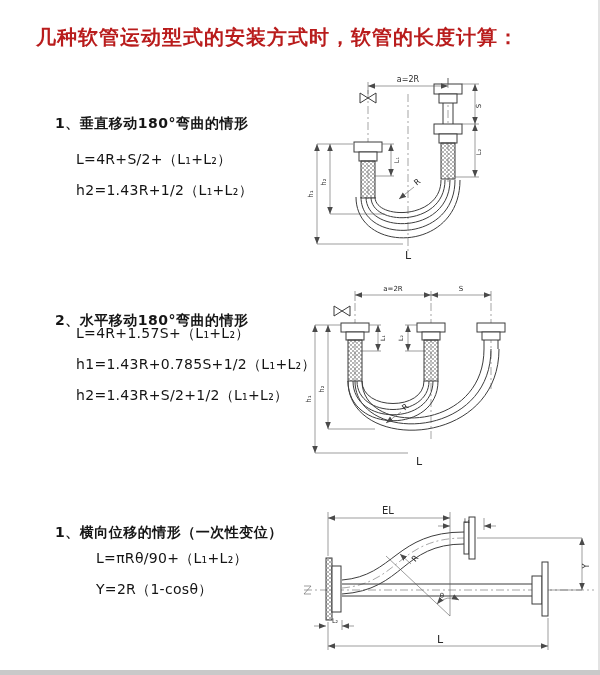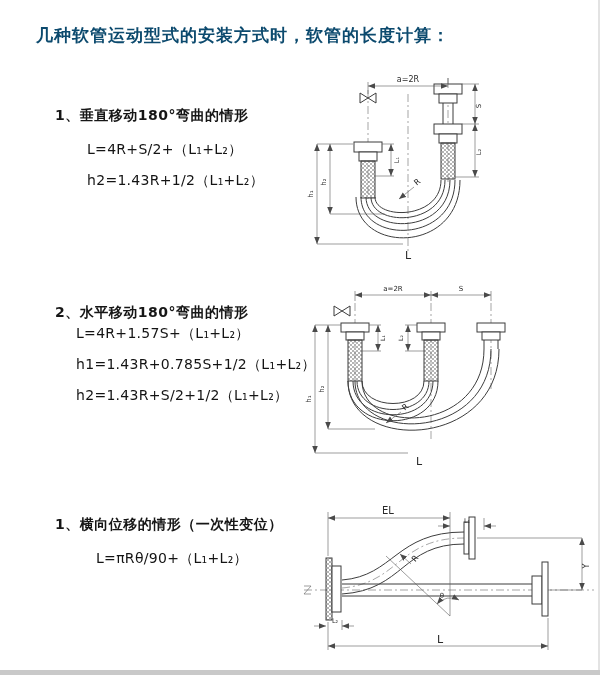--- a/index.html
+++ b/index.html
@@ -4,58 +4,59 @@
 <style>
   html,body{margin:0;padding:0;}
   body{
     width:600px;height:675px;position:relative;background:#ffffff;
     font-family:"DejaVu Sans","Liberation Sans",sans-serif;color:#1c1c1c;
     overflow:hidden;
   }
   .page-edge-right{position:absolute;right:0;top:0;width:2px;height:675px;background:#e3e3e3;}
   .page-edge-bottom{position:absolute;left:0;bottom:0;width:600px;height:5px;background:#c9c9c9;}
   .doc-title{
-    position:absolute;left:36px;top:24px;font-size:17px;font-weight:600;
-    letter-spacing:1px;color:#0c4a6e;
+    position:absolute;left:36px;top:24px;font-size:20px;font-weight:600;
+    letter-spacing:1px;color:#b91c1c;
   }
   .section-heading{
     position:absolute;left:55px;font-size:14px;font-weight:600;color:#161616;
-    letter-spacing:0.5px;white-space:nowrap;
+    letter-spacing:0.5px;white-space:nowrap;margin-top:8px;
   }
   .formula-block{position:absolute;left:76px;font-size:14px;color:#141414;}
   .formula-line{height:31px;line-height:31px;white-space:nowrap;letter-spacing:0.3px;}
   svg{position:absolute;overflow:visible;}
   svg text{font-family:"DejaVu Sans","Liberation Sans",sans-serif;fill:#2a2a2a;}
   .ln{stroke:#3d3d3d;stroke-width:1;fill:none;}
   .thin{stroke:#5a5a5a;stroke-width:0.6;fill:none;}
   .cl{stroke:#6a6a6a;stroke-width:0.6;fill:none;stroke-dasharray:8 3 2 3;}
   .flange{fill:#ffffff;stroke:#3d3d3d;stroke-width:1;}
   .valve{fill:#ffffff;stroke:#3d3d3d;stroke-width:1;}
 </style>
 </head>
 <body>
 
 <div class="doc-title">几种软管运动型式的安装方式时，软管的长度计算：</div>
 
 <div class="section-heading" style="top:107px;">1、垂直移动180°弯曲的情形</div>
-<div class="formula-block" style="top:134px;margin-left:11px;">
+<div class="formula-block" style="top:144px;">
   <div class="formula-line">L=4R+S/2+（L₁+L₂）</div>
   <div class="formula-line">h2=1.43R+1/2（L₁+L₂）</div>
 </div>
 
 <div class="section-heading" style="top:304px;">2、水平移动180°弯曲的情形</div>
 <div class="formula-block" style="top:318px;">
   <div class="formula-line">L=4R+1.57S+（L₁+L₂）</div>
   <div class="formula-line">h1=1.43R+0.785S+1/2（L₁+L₂）</div>
   <div class="formula-line">h2=1.43R+S/2+1/2（L₁+L₂）</div>
 </div>
 
 <div class="section-heading" style="top:516px;">1、横向位移的情形（一次性变位）</div>
 <div class="formula-block" style="top:543px;margin-left:20px;">
   <div class="formula-line">L=πRθ/90+（L₁+L₂）</div>
+  <div class="formula-line">Y=2R（1-cosθ）</div>
 </div>
 
 <svg style="left:303px;top:64px;" width="292" height="198" viewBox="0 0 292 198">
   <defs>
     <marker id="a1" viewBox="0 0 10 10" refX="10" refY="5" markerWidth="7" markerHeight="7" markerUnits="userSpaceOnUse" orient="auto-start-reverse">
       <path d="M0,1 L10,5 L0,9 Z" fill="#4a4a4a"></path>
     </marker>
     <pattern id="p1" width="4" height="4" patternUnits="userSpaceOnUse">
       <path d="M0,4 L4,0 M0,0 L4,4" stroke="#6a6a6a" stroke-width="0.5"></path>
     </pattern>

